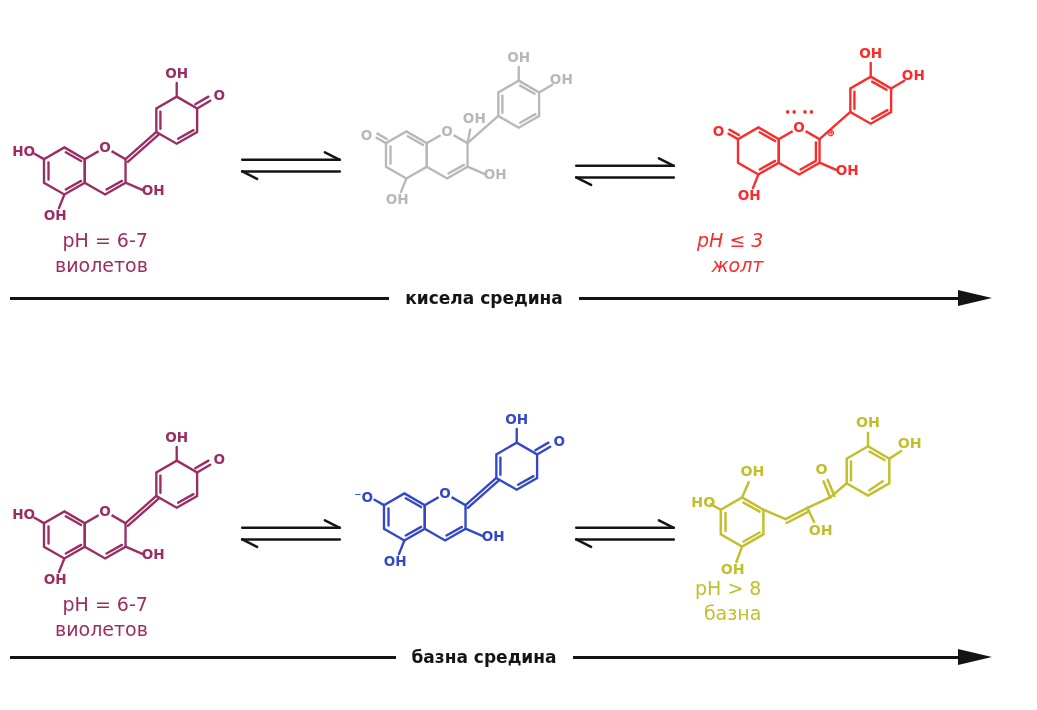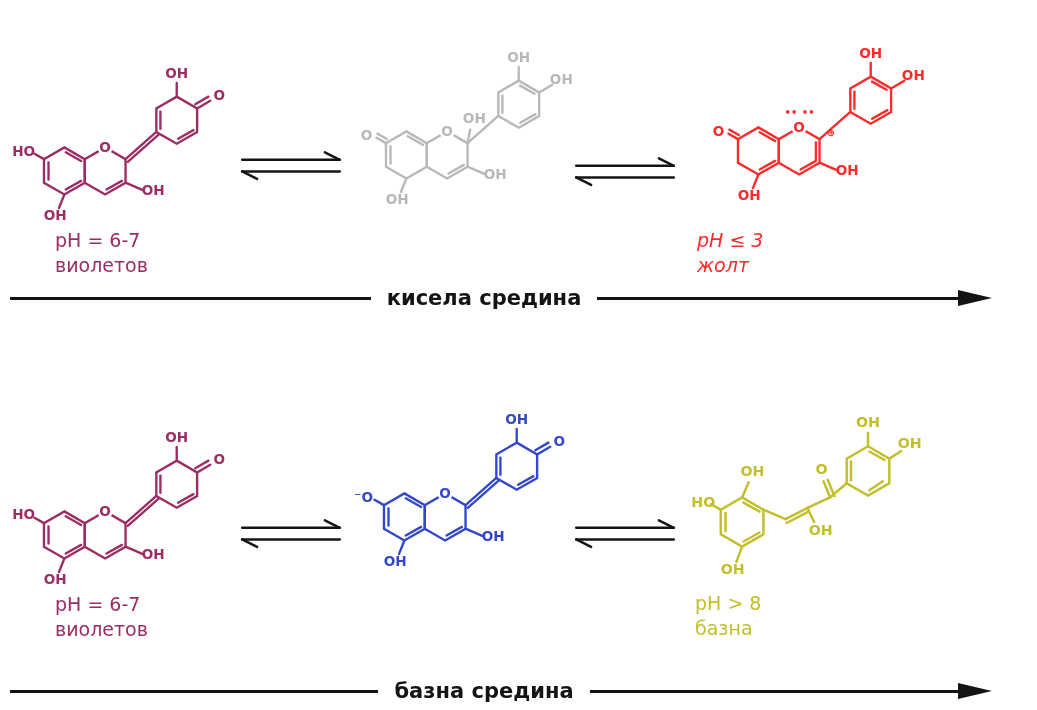--- a/index.html
+++ b/index.html
@@ -14,35 +14,35 @@
   .mol-gray   { color: var(--gray); }
   .mol-red    { color: var(--red); }
   .mol-blue   { color: var(--blue); }
   .mol-yellow { color: var(--yellow); }
   .mol text {
     font-family:"DejaVu Sans", sans-serif; font-size:15px; font-weight:bold;
     text-anchor:middle; fill:currentColor;
   }
   .mol text.sm { font-size:11px; }
   .mol circle.mask { fill:#fff; stroke:none; }
-  .mol-label { position:absolute; font-size:19px; line-height:25px; }
+  .mol-label { position:absolute; font-size:19px; line-height:25px;text-align:right; }
   .eq-arrow { position:absolute; width:106px; }
   .eq-arrow svg { display:block; width:100%; height:auto; }
   .big-arrow {
     position:absolute; left:10px; right:45px; height:26px;
     display:flex; align-items:center; gap:16px;
   }
   .big-arrow .line { flex:1; height:3px; background:var(--ink); }
   .big-arrow .head {
     width:0; height:0; margin-left:-16px;
     border-left:34px solid var(--ink);
     border-top:8px solid transparent; border-bottom:8px solid transparent;
   }
   .big-arrow .arrow-label {
-    font-weight:bold; font-size:21px; color:var(--ink); white-space:nowrap;
+    font-weight:bold; font-size:17px; color:var(--ink); white-space:nowrap;
   }
 </style>
 </head>
 <body>
 
 <div class="canvas">
 
   <div class="mol mol-violet" style="left:10px; top:64px;">
     <svg viewBox="0 0 245 195">
       <g stroke="currentColor" stroke-width="2.6" fill="none" stroke-linecap="round">
@@ -316,25 +316,25 @@
         <text x="188" y="12">OH</text>
         <text x="232" y="34">OH</text>
       </g>
     </svg>
   </div>
 
   <div class="mol-label mol-violet" style="left:55px; top:592px;">
     <div>pH = 6-7</div>
     <div>виолетов</div>
   </div>
-  <div class="mol-label mol-yellow" style="left:695px; top:591px;">
+  <div class="mol-label mol-yellow" style="left:695px; top:576px;">
     <div>pH &gt; 8</div>
     <div>базна</div>
   </div>
 
-  <div class="big-arrow" style="top:678px;">
+  <div class="big-arrow" style="top:644px;">
     <div class="line"></div>
     <span class="arrow-label">базна средина</span>
     <div class="line"></div>
     <div class="head"></div>
   </div>
 
 </div>
 
 </body></html>

